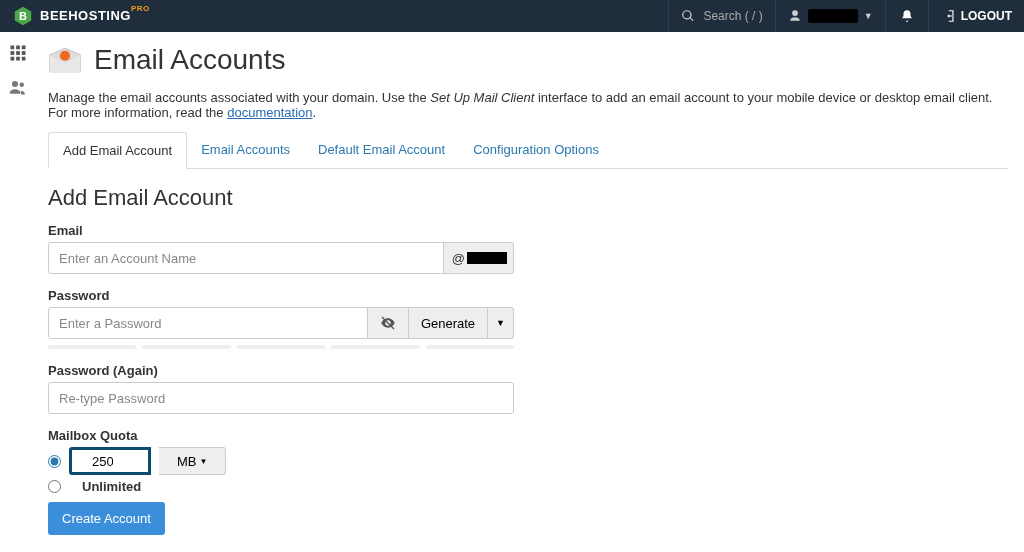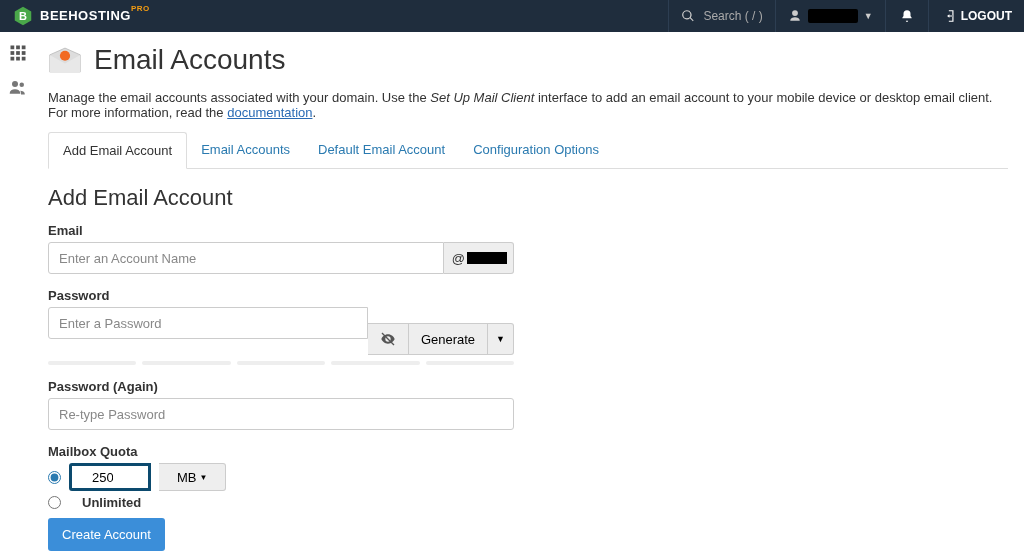--- a/index.html
+++ b/index.html
@@ -31,21 +31,21 @@
 .section-title { font-size: 22px; font-weight: 400; margin-bottom: 12px; color: #333; }
 .label { font-size: 13px; font-weight: 700; margin-bottom: 4px; display: block; }
 .field-row { margin-bottom: 14px; }
 .email-row { display: flex; width: 466px; }
 .txt { height: 32px; border: 1px solid #ccc; border-radius: 3px 0 0 3px; padding: 0 10px; font-size: 13px; color: #555; flex: 1; }
 .txt::placeholder { color: #888; }
 .domain-append { background: #eee; border: 1px solid #ccc; border-left: 0; height: 32px; display: flex; align-items: center; padding: 0 6px 0 8px; font-size: 13px; border-radius: 0 3px 3px 0; }
 .domain-blk { background: #000; width: 40px; height: 12px; display: inline-block; margin-left: 2px; }
 .pwd-row { display: flex; width: 466px; gap: 0; }
 .pwd-input { flex: 1; border-radius: 3px 0 0 3px; }
-.btn { height: 32px; border: 1px solid #ccc; background: #eee; padding: 0 12px; font-size: 13px; cursor: pointer; display: flex; align-items: center; margin-top: 16px; }
+.btn { height: 32px; border: 1px solid #ccc; background: #eee; padding: 0 12px; font-size: 13px; cursor: pointer; display: flex; align-items: center; }
 .btn-eye { border-left: 0; }
 .btn-gen { border-left: 0; }
 .btn-caret { border-left: 0; border-radius: 0 3px 3px 0; padding: 0 8px; }
 .strength { display: flex; gap: 6px; margin-top: 6px; width: 466px; }
 .strength span { flex: 1; height: 4px; background: #eee; border-radius: 2px; }
 .retype-input { width: 466px; border-radius: 3px; }
 .mailbox-size { margin-bottom: 8px; }
 .quota-row { display: flex; align-items: center; gap: 8px; margin-bottom: 4px; }
 .radio { accent-color: #2a7ab0; }
 .num-input { width: 82px; height: 28px; border: 3px solid #0c4a6e; border-radius: 3px 0 0 3px; padding: 0 20px; font-size: 13px; }

